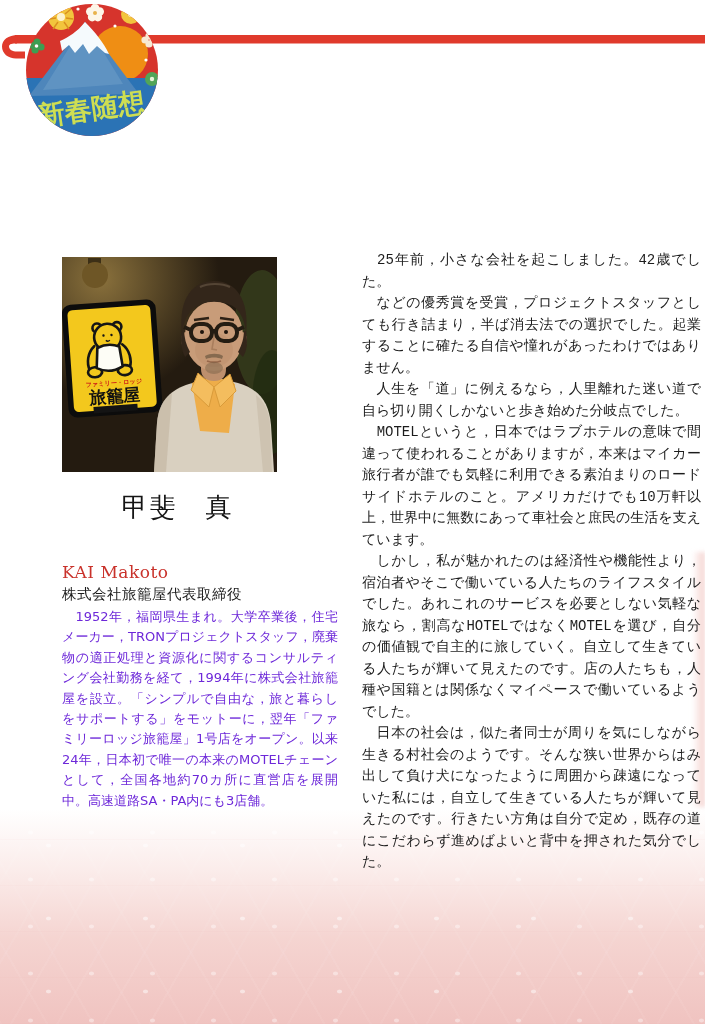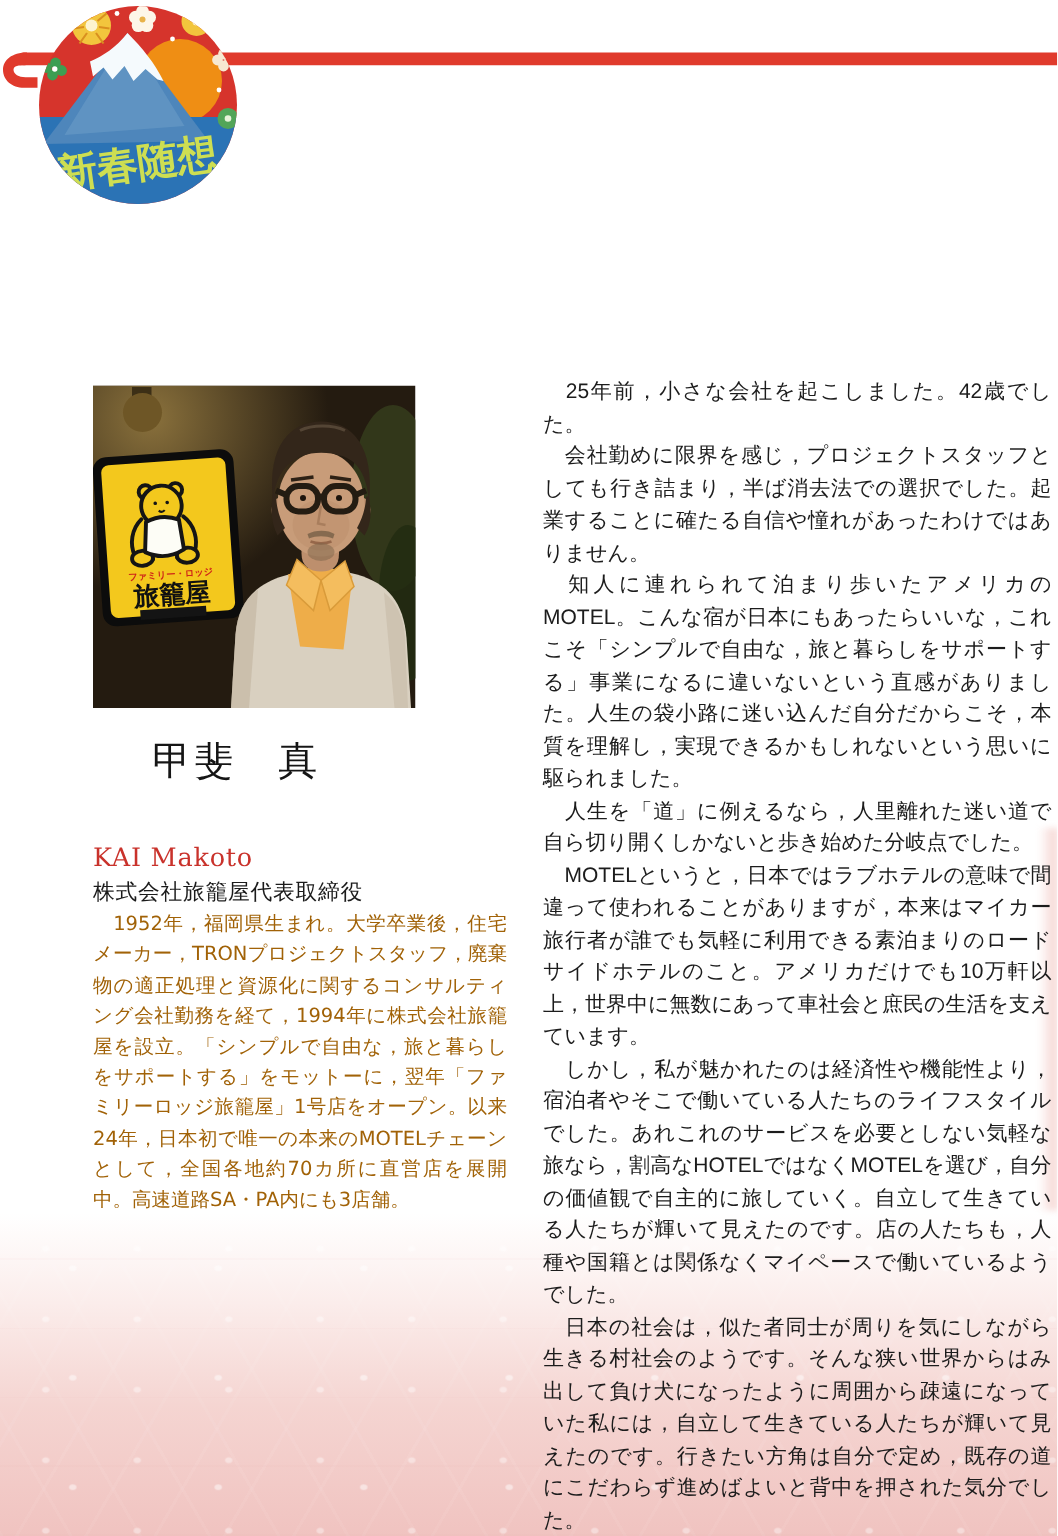--- a/index.html
+++ b/index.html
@@ -13,42 +13,42 @@
   .badge{position:absolute;left:25px;top:2px;z-index:2;}
   
   .main-title{
     position:absolute;left:292px;top:108px;width:400px;
     font-size:52px;letter-spacing:1px;color:#d0392b;line-height:1.3;
     font-family:"DejaVu Serif",serif;white-space:nowrap;
   }
   
   .photo{position:absolute;left:62px;top:257px;width:215px;height:215px;}
   .person-name{
-    position:absolute;left:50px;top:490px;width:215px;text-align:center;
+    position:absolute;left:70px;top:490px;width:215px;text-align:center;
     font-family:"DejaVu Sans",sans-serif;font-size:26px;font-weight:500;
     letter-spacing:2px;color:#151515;
   }
   .name-en{
     position:absolute;left:62px;top:562px;font-family:"DejaVu Serif",serif;
     font-size:17px;color:#c9322b;letter-spacing:0.5px;
   }
   .role{
     position:absolute;left:62px;top:585px;font-family:"DejaVu Sans",sans-serif;
     font-size:14.5px;font-weight:normal;color:#1b1b1b;letter-spacing:0.5px;
   }
   .bio{
     position:absolute;left:62px;top:607px;width:276px;
     font-family:"DejaVu Sans",sans-serif;font-size:13px;line-height:20.4px;
-    color:#a16207;text-align:justify;font-weight:500;
+    color:#6d28d9;text-align:justify;font-weight:500;
   }
   .bio p{margin:0;}
   
   .article{
     position:absolute;left:362px;top:250px;width:339px;z-index:1;
-    font-family:Liberation Sans, sans-serif;font-size:14px;line-height:21.5px;
+    font-family:Liberation Mono, monospace;font-size:14px;line-height:21.5px;
     color:#1c1c1c;text-align:justify;
   }
   .article p{margin:0;}
   
   .bottom-wash{
     position:absolute;left:0;right:0;bottom:0;height:215px;z-index:0;
     background:linear-gradient(to bottom,
       rgba(247,226,223,0) 0%,
       rgba(246,214,210,0.45) 28%,
       rgba(243,205,201,0.85) 60%,
@@ -226,22 +226,21 @@
 
   <div class="person-name">甲斐　真</div>
   <div class="name-en">KAI Makoto</div>
   <div class="role">株式会社旅籠屋代表取締役</div>
   <div class="bio">
     <p>　1952年，福岡県生まれ。大学卒業後，住宅メーカー，TRONプロジェクトスタッフ，廃棄物の適正処理と資源化に関するコンサルティング会社勤務を経て，1994年に株式会社旅籠屋を設立。「シンプルで自由な，旅と暮らしをサポートする」をモットーに，翌年「ファミリーロッジ旅籠屋」1号店をオープン。以来24年，日本初で唯一の本来のMOTELチェーンとして，全国各地約70カ所に直営店を展開中。高速道路SA・PA内にも3店舗。</p>
   </div>
 
   <div class="article">
     <p>　25年前，小さな会社を起こしました。42歳でした。</p>
-    <p>　会社勤めに限界を感じ，プロジェクトスタッフとしても行き詰まり，半ば消去法での選択でした。起業することに確たる自信や憧れがあったわけではありません。</p>
-    <p>　知人に連れられて泊まり歩いたアメリカのMOTEL。こんな宿が日本にもあったらいいな，これこそ「シンプルで自由な，旅と暮らしをサポートする」事業になるに違いないという直感がありました。人生の袋小路に迷い込んだ自分だからこそ，本質を理解し，実現できるかもしれないという思いに駆られました。</p>
+    <p>　などの優秀賞を受賞，プロジェクトスタッフとしても行き詰まり，半ば消去法での選択でした。起業することに確たる自信や憧れがあったわけではありません。</p>
     <p>　人生を「道」に例えるなら，人里離れた迷い道で自ら切り開くしかないと歩き始めた分岐点でした。</p>
     <p>　MOTELというと，日本ではラブホテルの意味で間違って使われることがありますが，本来はマイカー旅行者が誰でも気軽に利用できる素泊まりのロードサイドホテルのこと。アメリカだけでも10万軒以上，世界中に無数にあって車社会と庶民の生活を支えています。</p>
     <p>　しかし，私が魅かれたのは経済性や機能性より，宿泊者やそこで働いている人たちのライフスタイルでした。あれこれのサービスを必要としない気軽な旅なら，割高なHOTELではなくMOTELを選び，自分の価値観で自主的に旅していく。自立して生きている人たちが輝いて見えたのです。店の人たちも，人種や国籍とは関係なくマイペースで働いているようでした。</p>
     <p>　日本の社会は，似た者同士が周りを気にしながら生きる村社会のようです。そんな狭い世界からはみ出して負け犬になったように周囲から疎遠になっていた私には，自立して生きている人たちが輝いて見えたのです。行きたい方角は自分で定め，既存の道にこだわらず進めばよいと背中を押された気分でした。</p>
 
   </div>
 
 </div>
 
 </body></html>

